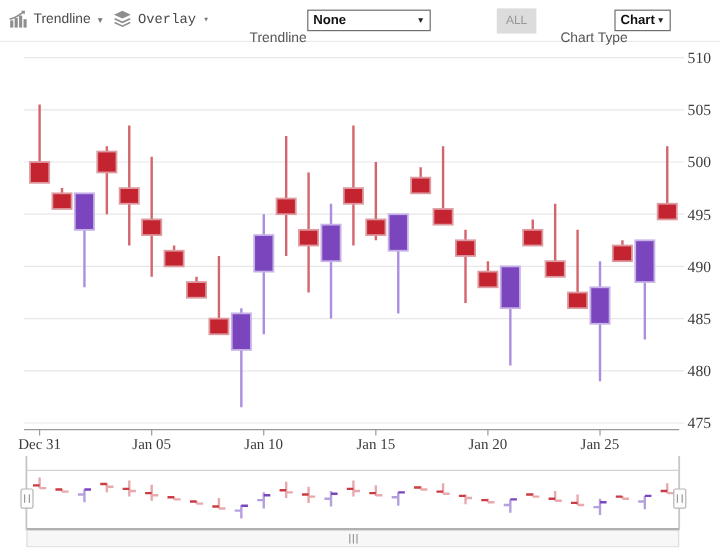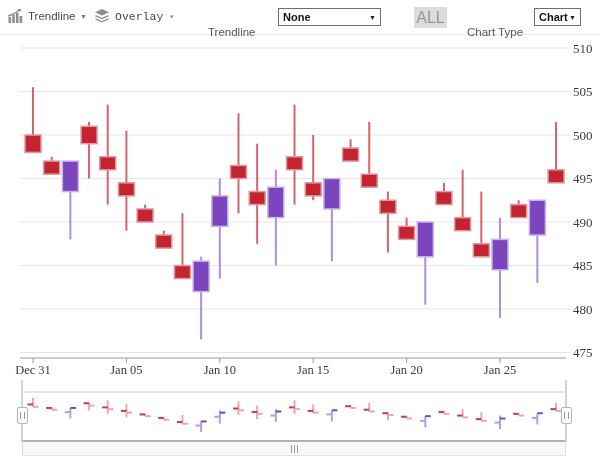--- a/index.html
+++ b/index.html
@@ -5,24 +5,24 @@
   html,body{margin:0;padding:0;}
   body{font-family:"Liberation Sans",sans-serif;background:#fff;}
   #app{position:relative;width:600px;height:462px;background:#fff;overflow:hidden;}
 
   
   .toolbar{position:absolute;left:0;top:0;width:600px;height:34px;background:#fff;border-bottom:1px solid #e9e9e9;}
   .tb-menu{position:absolute;top:8px;display:flex;align-items:center;gap:5px;cursor:pointer;color:#4a4a4a;font-size:11.5px;}
   .tb-menu .caret{font-size:8px;color:#777;margin-left:1px;}
   .tb-label{position:absolute;top:26px;font-size:11.5px;color:#555;}
   .tb-select{position:absolute;top:8px;height:18px;box-sizing:border-box;border:1px solid #6f6f6f;background:#fff;
-             display:flex;align-items:center;font-size:11px;font-weight:700;color:#111;padding:0 4px;cursor:pointer;margin-left:22px;}
+             display:flex;align-items:center;font-size:11px;font-weight:700;color:#111;padding:0 4px;cursor:pointer;}
   .tb-select .sel-arrow{position:absolute;right:4px;font-size:7px;color:#222;}
   .all-btn{position:absolute;left:414px;top:7px;width:33px;height:21px;background:#dcdcdc;border:none;
-           color:#979797;font-size:16px;font-family:"Liberation Sans",sans-serif;display:flex;align-items:center;justify-content:center;cursor:pointer;}
+           color:#979797;font-size:10px;font-family:"Liberation Sans",sans-serif;display:flex;align-items:center;justify-content:center;cursor:pointer;}
   .icon svg{display:block;}
 
   
   .chart-svg{position:absolute;left:0;top:34px;}
   .nav-svg{position:absolute;left:0;top:378px;}
 
   
   .nav-handle{position:absolute;width:9px;height:15px;background:#fcfcfc;border:1px solid #b5b5b5;border-radius:2px;
               top:407px;display:flex;align-items:center;justify-content:center;cursor:ew-resize;z-index:3;}
   .nav-handle .grip{width:3px;height:7px;border-left:1px solid #999;border-right:1px solid #999;}

